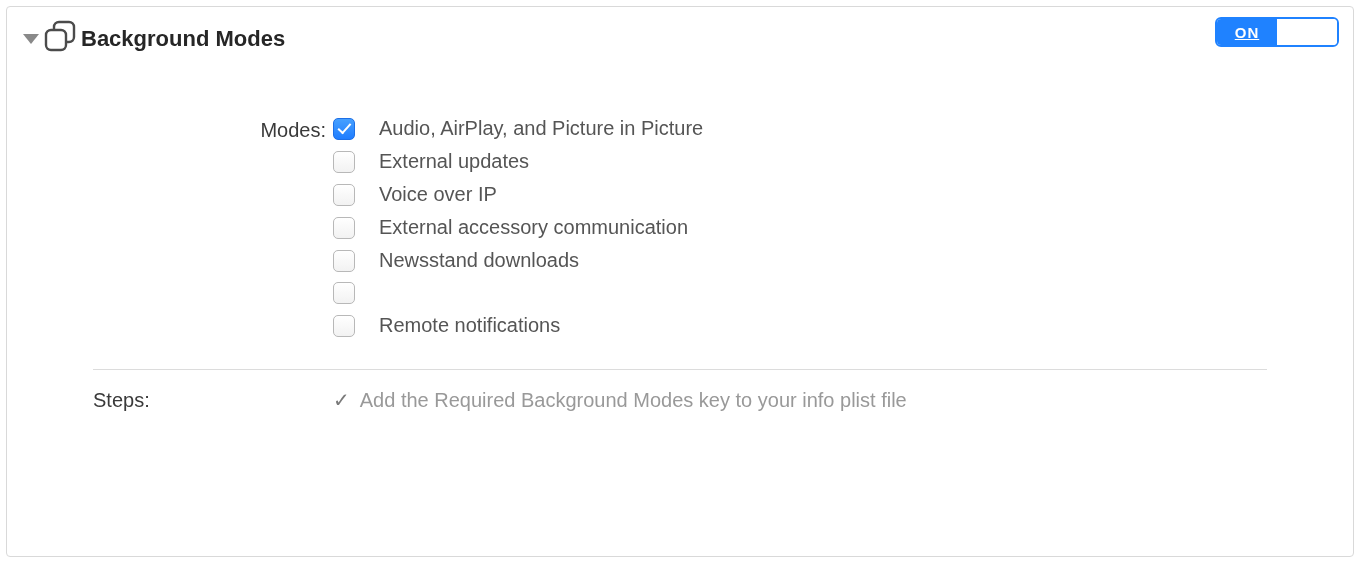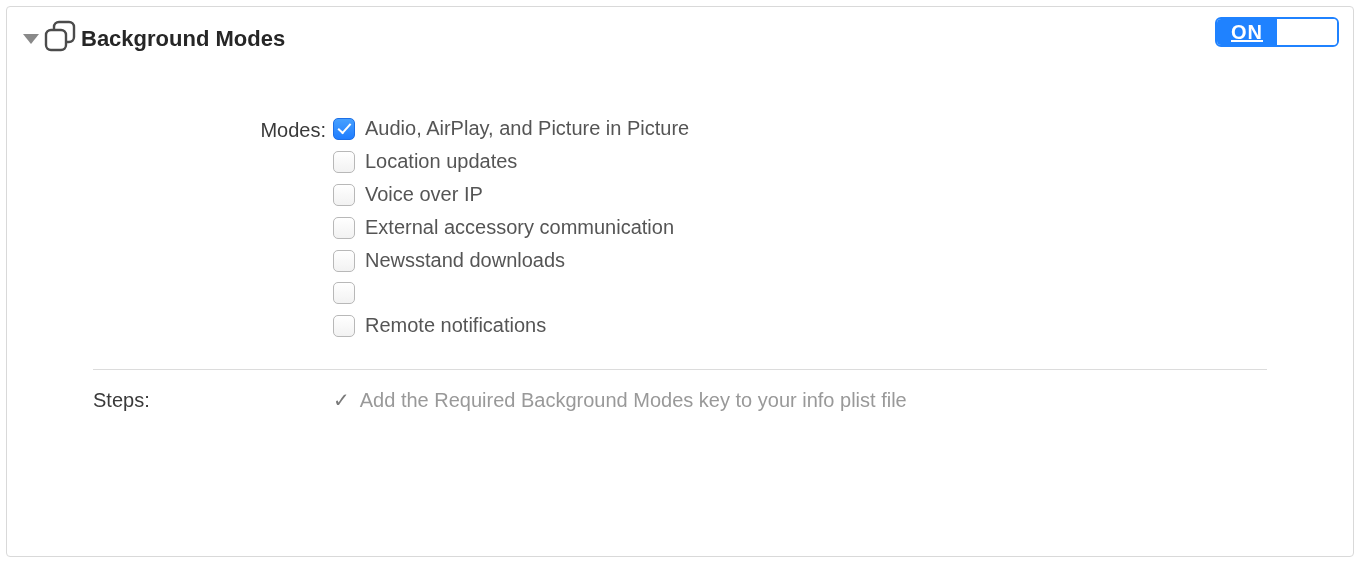--- a/index.html
+++ b/index.html
@@ -57,21 +57,21 @@
       background: #ffffff;
       overflow: hidden;
       cursor: pointer;
       display: flex;
     }
     .toggle-on-seg {
       width: 62px;
       height: 100%;
       background: #1f82ff;
       color: #ffffff;
-      font-size: 20px;
+      font-size: 15px;
       font-weight: 700;
       display: flex;
       align-items: center;
       justify-content: center;
       letter-spacing: 1px;
       text-decoration: underline;
     }
     .toggle-off-seg {
       width: 62px;
       height: 100%;
@@ -94,21 +94,21 @@
       padding-right: 7px;
       padding-top: 2px;
       flex-shrink: 0;
     }
     .field-content {
       flex: 1;
     }
     .mode-option {
       display: flex;
       align-items: center;
-      gap: 10px;
+      gap: 24px;
       margin-bottom: 10px;
     }
     .chk {
       width: 22px;
       height: 22px;
       border: 1px solid #b8b8b8;
       border-radius: 5px;
       background: linear-gradient(#ffffff, #f2f2f2);
       flex-shrink: 0;
       display: flex;
@@ -186,21 +186,21 @@
   <div class="body">
     <div class="row">
       <div class="field-label">Modes:</div>
       <div class="field-content" id="modes-list">
           <div class="mode-option">
             <div class="chk checked"></div>
             <span class="mode-label">Audio, AirPlay, and Picture in Picture</span>
           </div>
           <div class="mode-option">
             <div class="chk"></div>
-            <span class="mode-label">Location updates</span>
+            <span class="mode-label">External updates</span>
           </div>
           <div class="mode-option">
             <div class="chk"></div>
             <span class="mode-label">Voice over IP</span>
           </div>
           <div class="mode-option">
             <div class="chk"></div>
             <span class="mode-label">External accessory communication</span>
           </div>
           <div class="mode-option">

